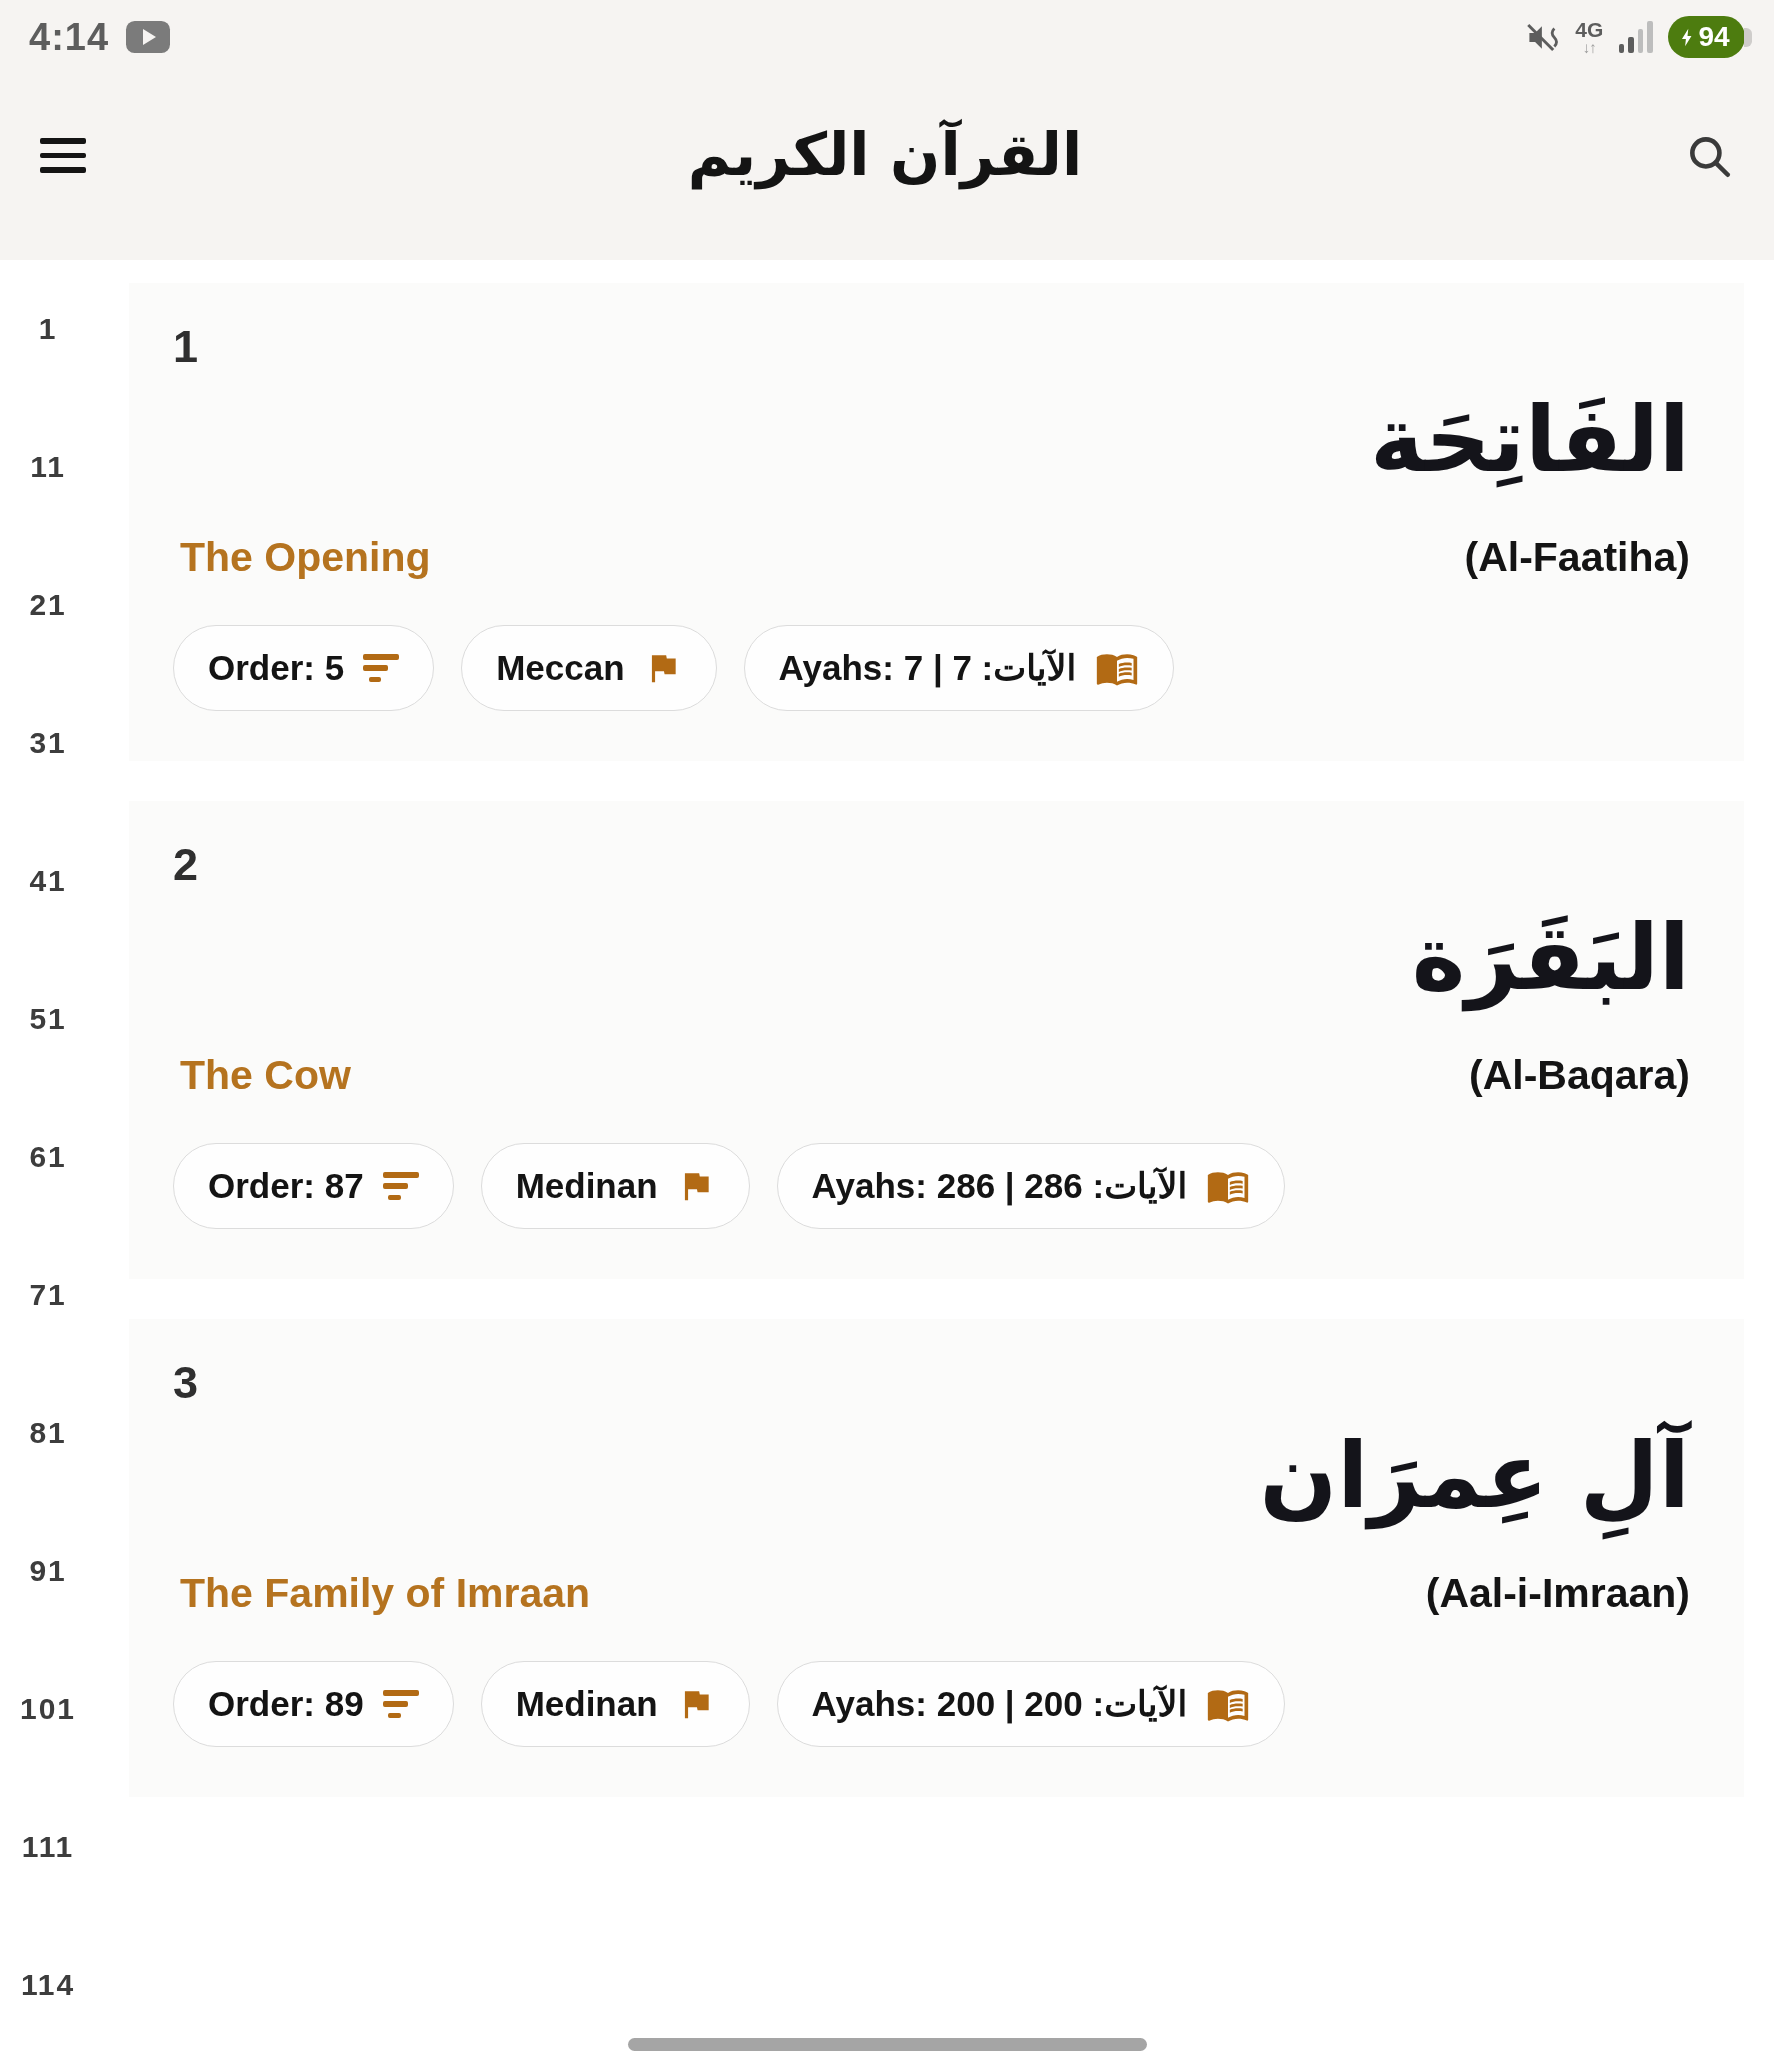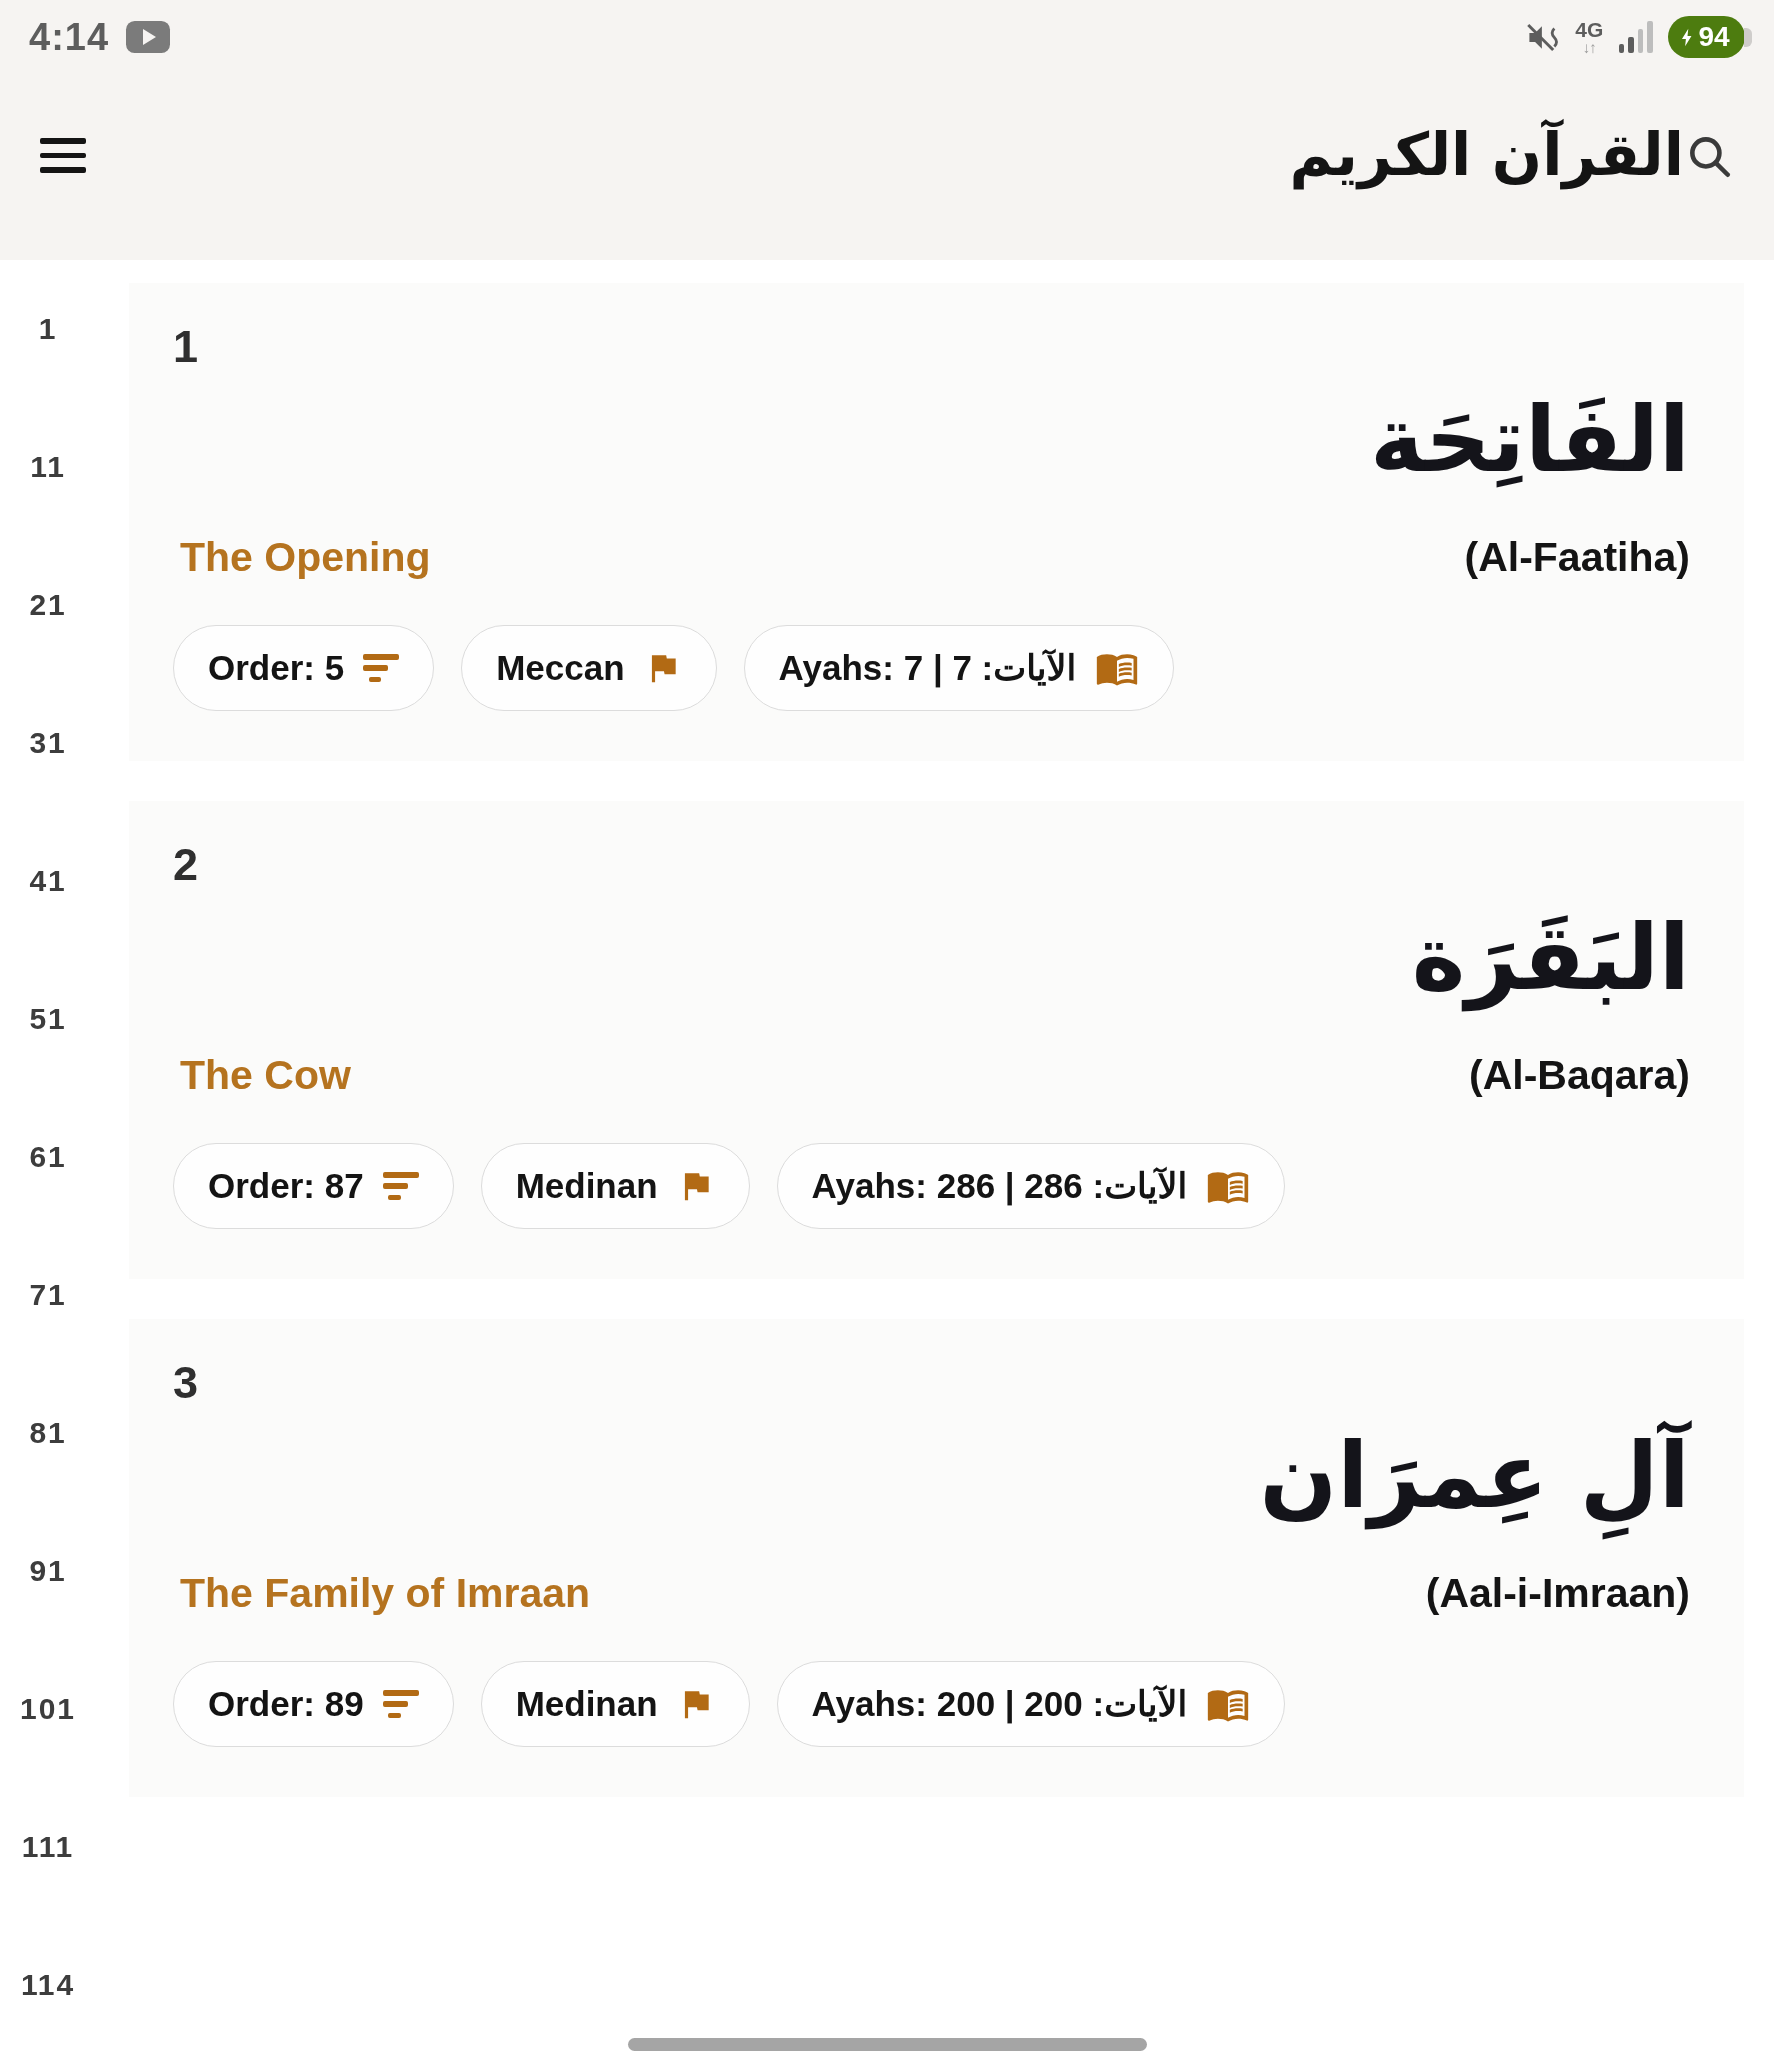--- a/index.html
+++ b/index.html
@@ -42,21 +42,21 @@
   .battery svg { width:19px; height:25px; }
   .battery .pct { color:#ffffff; font-size:28px; font-weight:700; }
   .header-row {
     display:flex; align-items:center; justify-content:space-between;
     padding:0 40px; margin-top:25px; height:143px;
   }
   .hamburger { display:flex; flex-direction:column; gap:8.6px; cursor:pointer; }
   .hamburger i { display:block; width:46px; height:5.7px; background:#141414; border-radius:1.9px; }
   .app-title {
     font-family:"DejaVu Sans", sans-serif; font-size:59px; font-weight:700; color:#141414;
-    flex:1; line-height:1.1;
+    text-align:center; flex:1; line-height:1.1;
   }
   .search-btn svg { width:50px; height:50px; display:block; }
   
   .content { display:flex; width:100%; background:#ffffff; }
   .rail {
     width:96px; display:flex; flex-direction:column; align-items:center;
     padding-top:54px; flex-shrink:0;
   }
   .rail span {
     font-size:30px; font-weight:700; color:#3d3d3d; line-height:29px;

